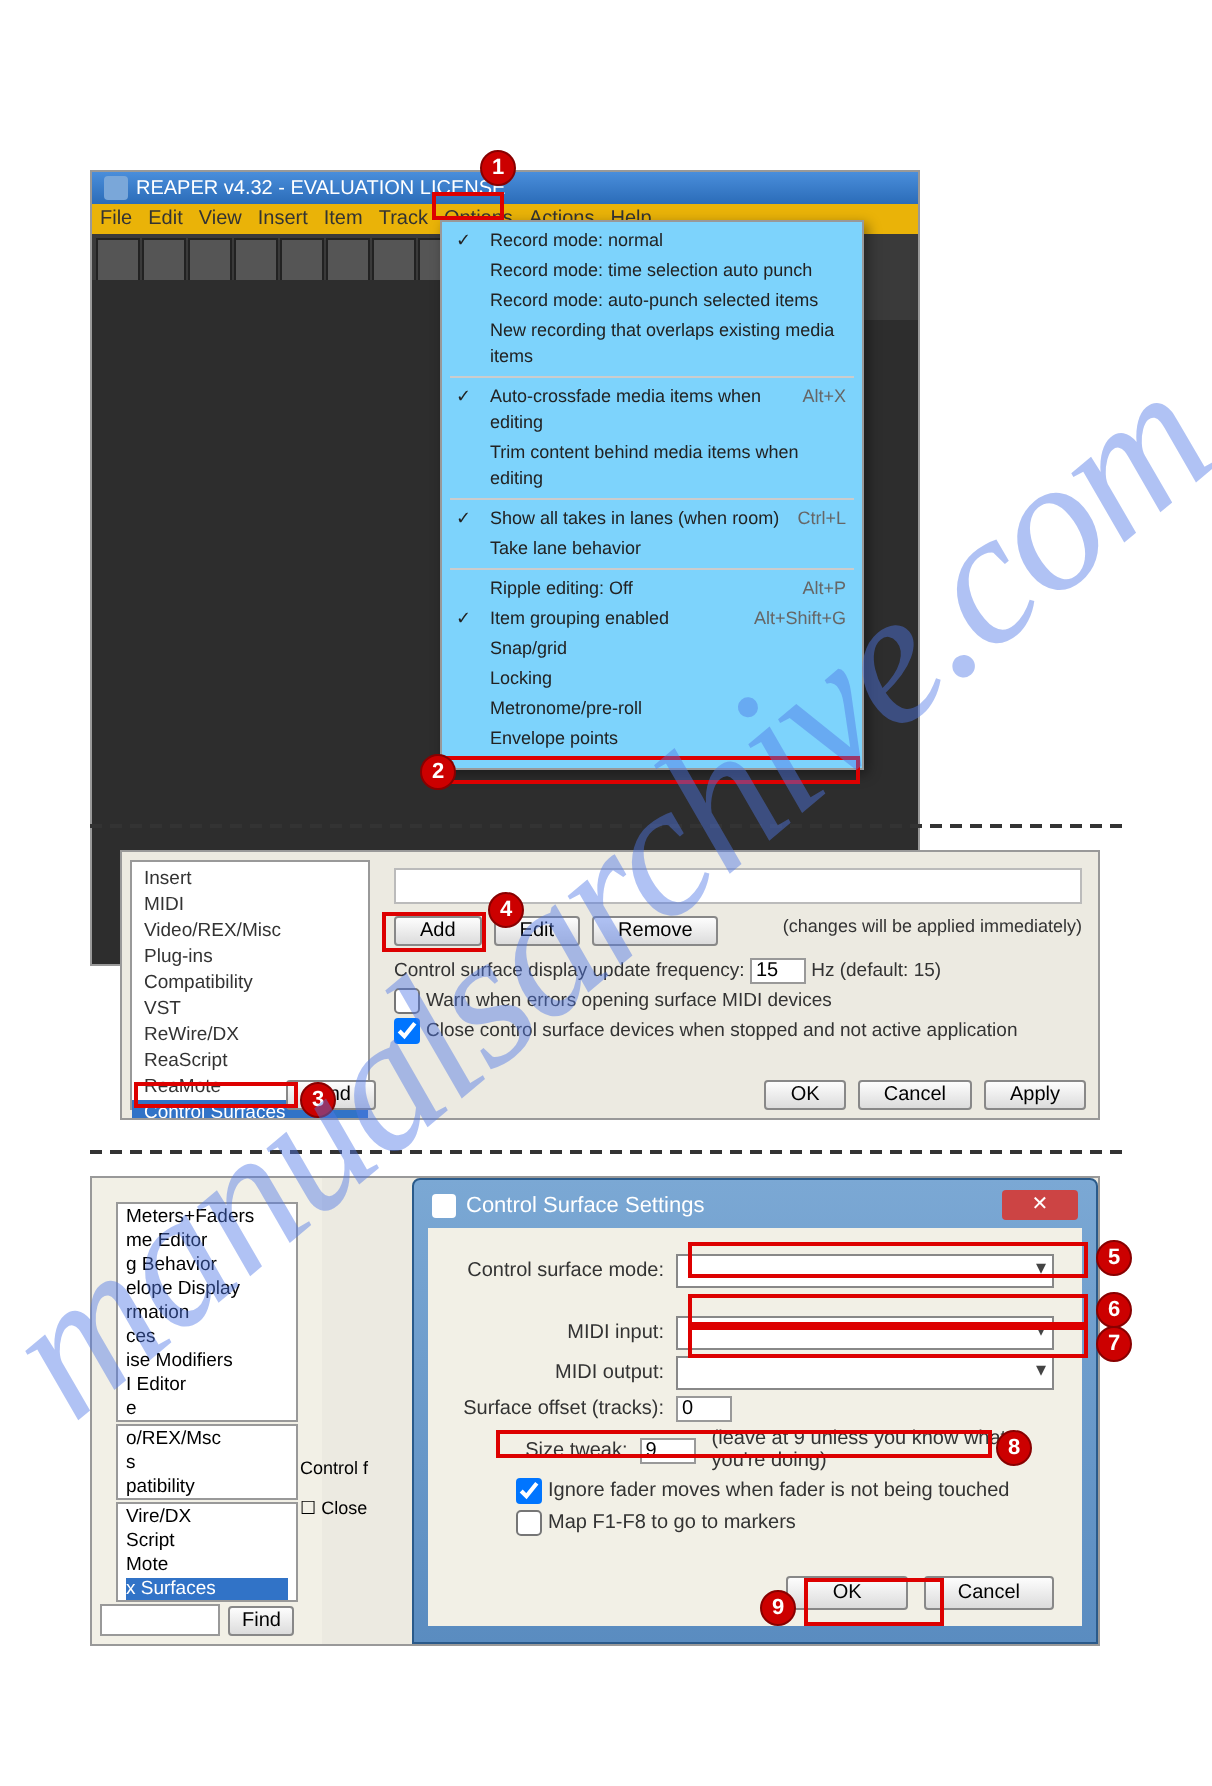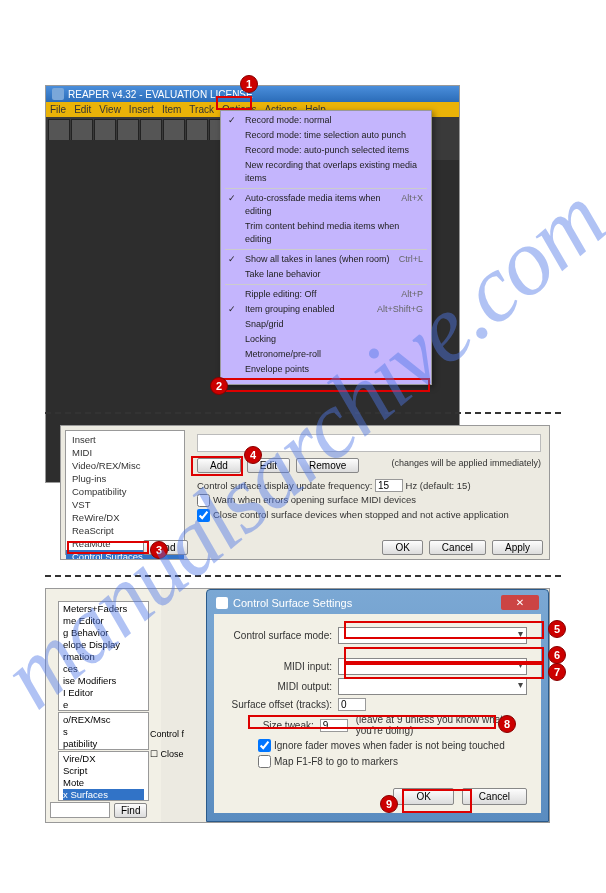--- a/index.html
+++ b/index.html
@@ -21,21 +21,21 @@
   .titlebar { background: linear-gradient(#4a8edb,#2b6cb8); color: #fff; font-size: 10px; padding: 2px 6px; display: flex; align-items: center; }
   .titlebar .ticon { width: 12px; height: 12px; background: #7aa7d9; margin-right: 4px; border-radius: 2px; }
   .menubar { background: #eab308; font-size: 10px; padding: 2px 4px; display: flex; gap: 8px; color: #333; }
   .menubar span { cursor: default; }
   .toolbar { background: #3a3a3a; height: 28px; display: flex; gap: 1px; padding: 2px; }
   .toolbar .tbtn { width: 22px; height: 22px; background: #555; border: 1px solid #222; }
   .darkarea { background: #2d2d2d; position: absolute; top: 54px; bottom: 0; left: 0; right: 0; }
   .ruler { position: absolute; top: 0; left: 200px; right: 0; height: 20px; background: #3a3a3a; color: #aaa; font-size: 8px; display: flex; }
   .ruler div { flex: 1; border-left: 1px solid #555; padding-left: 2px; }
   .dropdown {
-    position: absolute; top: 24px; left: 174px; width: 212px; background: #c4b5fd; border: 1px solid #999;
+    position: absolute; top: 24px; left: 174px; width: 212px; background: #7dd3fc; border: 1px solid #999;
     box-shadow: 2px 2px 6px rgba(0,0,0,0.4); font-size: 9px; color: #222; padding: 2px 0;
   }
   .dropdown .mi { padding: 1px 8px 1px 24px; position: relative; line-height: 13px; display: flex; justify-content: space-between; }
   .dropdown .mi.check::before { content: "✓"; position: absolute; left: 7px; }
   .dropdown .mi .sc { color: #666; }
   .dropdown hr { border: none; border-top: 1px solid #ccc; margin: 2px 4px; }
   .redbox { position: absolute; border: 2px solid #d00; pointer-events: none; }
   
   .prefsplit { display: flex; height: 100%; background: #eceae1; }
   .preflist { width: 120px; background: #fff; border: 1px solid #999; margin: 4px; font-size: 9.5px; color: #333; padding: 2px 0; }

